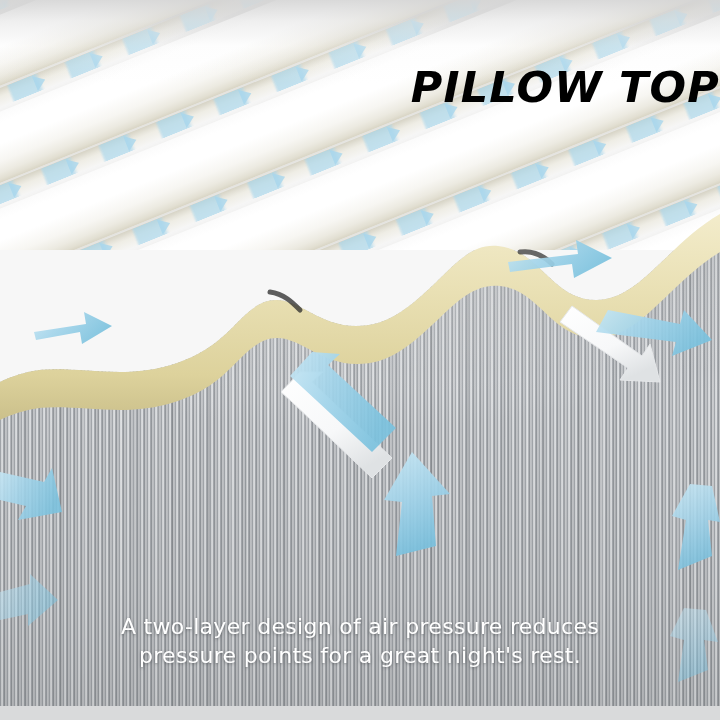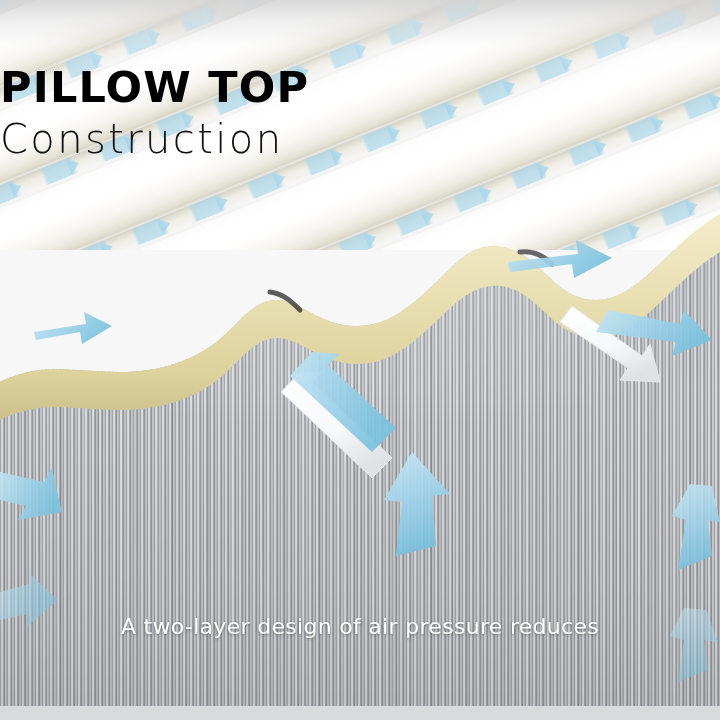--- a/index.html
+++ b/index.html
@@ -184,22 +184,23 @@
     width: 720px; height: 14px;
     background: #d9dadb;
   }
 
   
   .headings {
     position: absolute;
     left: 0;
     top: 66px;
     width: 720px;
-    text-align: left;
+    text-align: right;
     z-index: 40;
+    font-style: italic;
   }
   .title {
     font-family: "DejaVu Sans", sans-serif;
     font-weight: 700;
     font-size: 43px;
     letter-spacing: 1.2px;
     color: #000000;
     line-height: 1.0;
     margin: 0;
   }
@@ -450,20 +451,20 @@
     </g>
     <g opacity="0.5">
       <path d="M684,608 L670,636 L684,640 L678,682 L708,670 L704,640 L718,642 L706,610 Z" fill="url(#blueArrowV)"></path>
     </g>
   </svg>
 
   <div class="bottom-strip"></div>
 
   <div class="headings">
     <h1 class="title">PILLOW TOP</h1>
-    <div class="subtitle">Construction</div>
   </div>
 
   <div class="caption">
     <span class="cap-line">A two-layer design of air pressure reduces</span>
+    <span class="cap-line">pressure points for a great night's rest.</span>
   </div>
 
 </div>
 
 </body></html>

